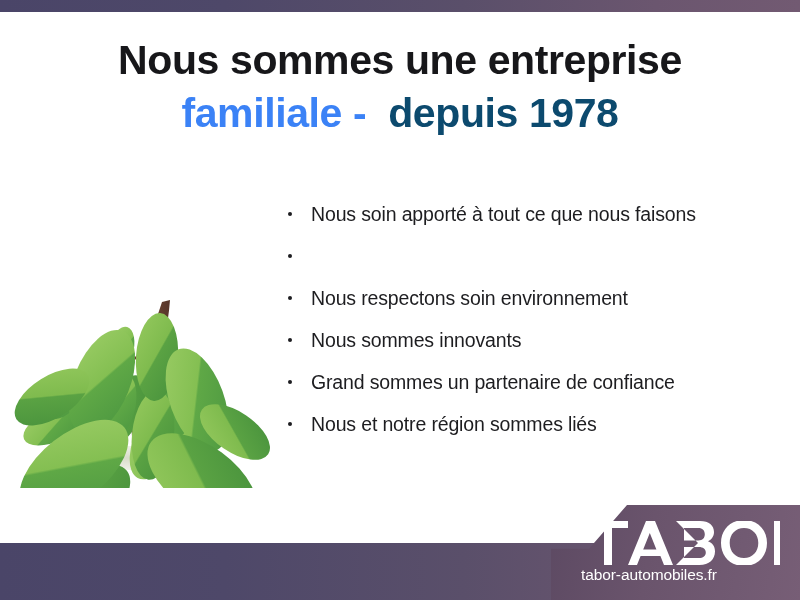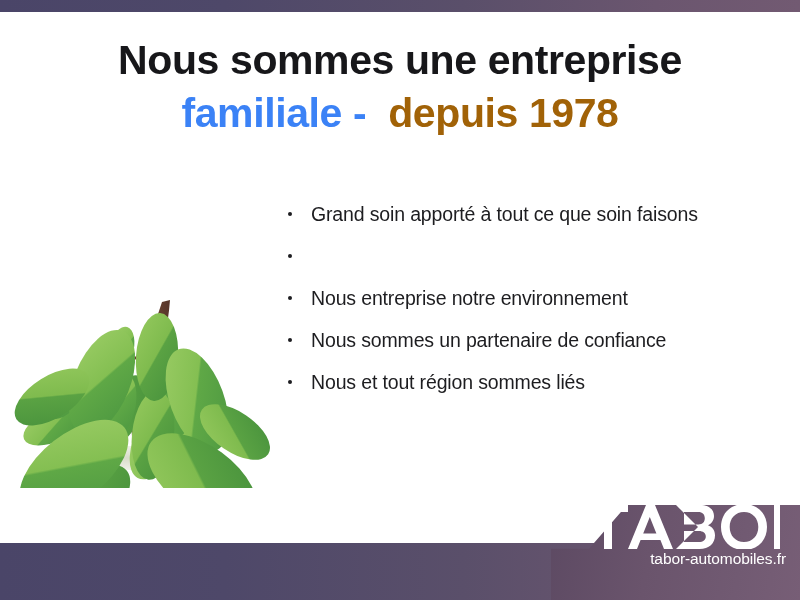--- a/index.html
+++ b/index.html
@@ -41,21 +41,21 @@
     text-align: center;
     line-height: 1.30;
     font-weight: bold;
     font-size: 41px;
     letter-spacing: -0.4px;
     font-stretch: condensed;
     color: #17171a;
     white-space: nowrap;
   }
   .title-line { display: block; }
-  .title-accent { color: #a16207; }
+  .title-accent { color: #0c4a6e; }
   .title-dash { color: #3b82f6; }
 
   
   .bullets {
     position: absolute;
     top: 193px;
     left: 283px;
     width: 500px;
     margin: 0;
     padding: 0;
@@ -101,23 +101,23 @@
   }
   .logo-shape {
     position: absolute;
     inset: 0;
     background: linear-gradient(100deg, #5d4a63 0%, #6a546c 40%, #715a72 75%, #775e76 100%);
     clip-path: polygon(0 100%, 0 46%, 38px 46%, 76px 0, 100% 0, 100% 100%);
   }
   .logo-text {
     position: absolute;
     left: 30px;
-    top: 0;
+    top: 16px;
     width: 205px;
-    text-align: right;
+    text-align: left;
     color: #ffffff;
   }
   .logo-wordmark {
     display: block;
     font-size: 40px;
     font-weight: normal;
     letter-spacing: 1.5px;
     line-height: 46px;
   }
   .logo-wordmark svg { display: block; margin: 0 auto; }
@@ -192,36 +192,40 @@
         <ellipse cx="223" cy="250" rx="20" ry="40" transform="rotate(-56 223 250)" fill="url(#lf)"></ellipse>
         <ellipse cx="62" cy="285" rx="33" ry="64" transform="rotate(52 62 285)" fill="url(#lf2)"></ellipse>
         <ellipse cx="190" cy="297" rx="33" ry="63" transform="rotate(-54 190 297)" fill="url(#lf)"></ellipse>
       </g>
     </svg>
   </div>
 
   <ul class="bullets">
     <li class="bullet-item">
       <span class="bullet-dot"></span>
-      <span>Grand soin apporté à tout ce que soin faisons</span>
-    </li>
-    <li class="bullet-item">
-      <span class="bullet-dot"></span>
-    </li>
-    <li class="bullet-item">
-      <span class="bullet-dot"></span>
-      <span>Nous entreprise notre environnement</span>
-    </li>
-    <li class="bullet-item">
-      <span class="bullet-dot"></span>
-      <span>Nous sommes un partenaire de confiance</span>
-    </li>
-    <li class="bullet-item">
-      <span class="bullet-dot"></span>
-      <span>Nous et tout région sommes liés</span>
+      <span>Nous soin apporté à tout ce que nous faisons</span>
+    </li>
+    <li class="bullet-item">
+      <span class="bullet-dot"></span>
+    </li>
+    <li class="bullet-item">
+      <span class="bullet-dot"></span>
+      <span>Nous respectons soin environnement</span>
+    </li>
+    <li class="bullet-item">
+      <span class="bullet-dot"></span>
+      <span>Nous sommes innovants</span>
+    </li>
+    <li class="bullet-item">
+      <span class="bullet-dot"></span>
+      <span>Grand sommes un partenaire de confiance</span>
+    </li>
+    <li class="bullet-item">
+      <span class="bullet-dot"></span>
+      <span>Nous et notre région sommes liés</span>
     </li>
   </ul>
 
   <div class="band band-bottom"></div>
 
   <div class="logo-banner">
     <div class="logo-shape"></div>
     <div class="logo-text">
       <span class="logo-wordmark">
         <svg width="192" height="44" viewBox="0 0 192 44" xmlns="http://www.w3.org/2000/svg" aria-hidden="true">

